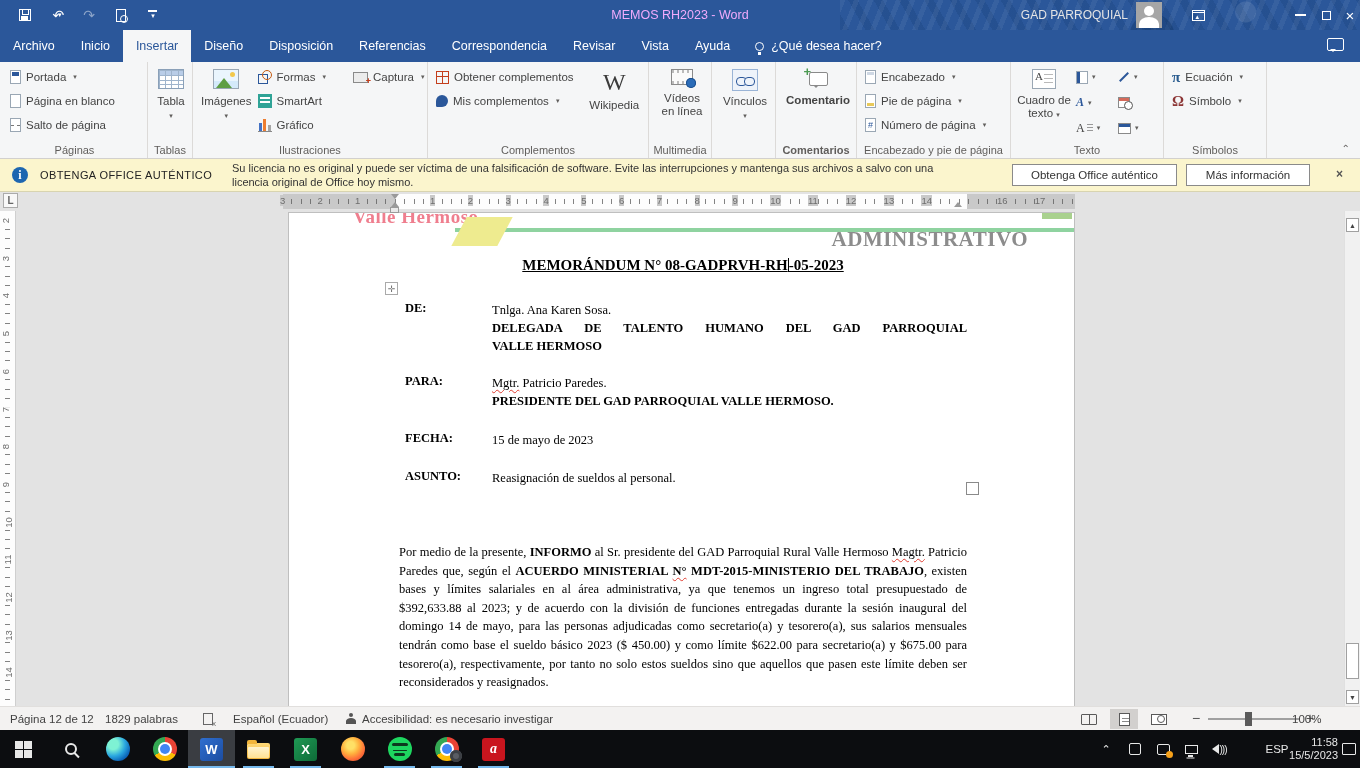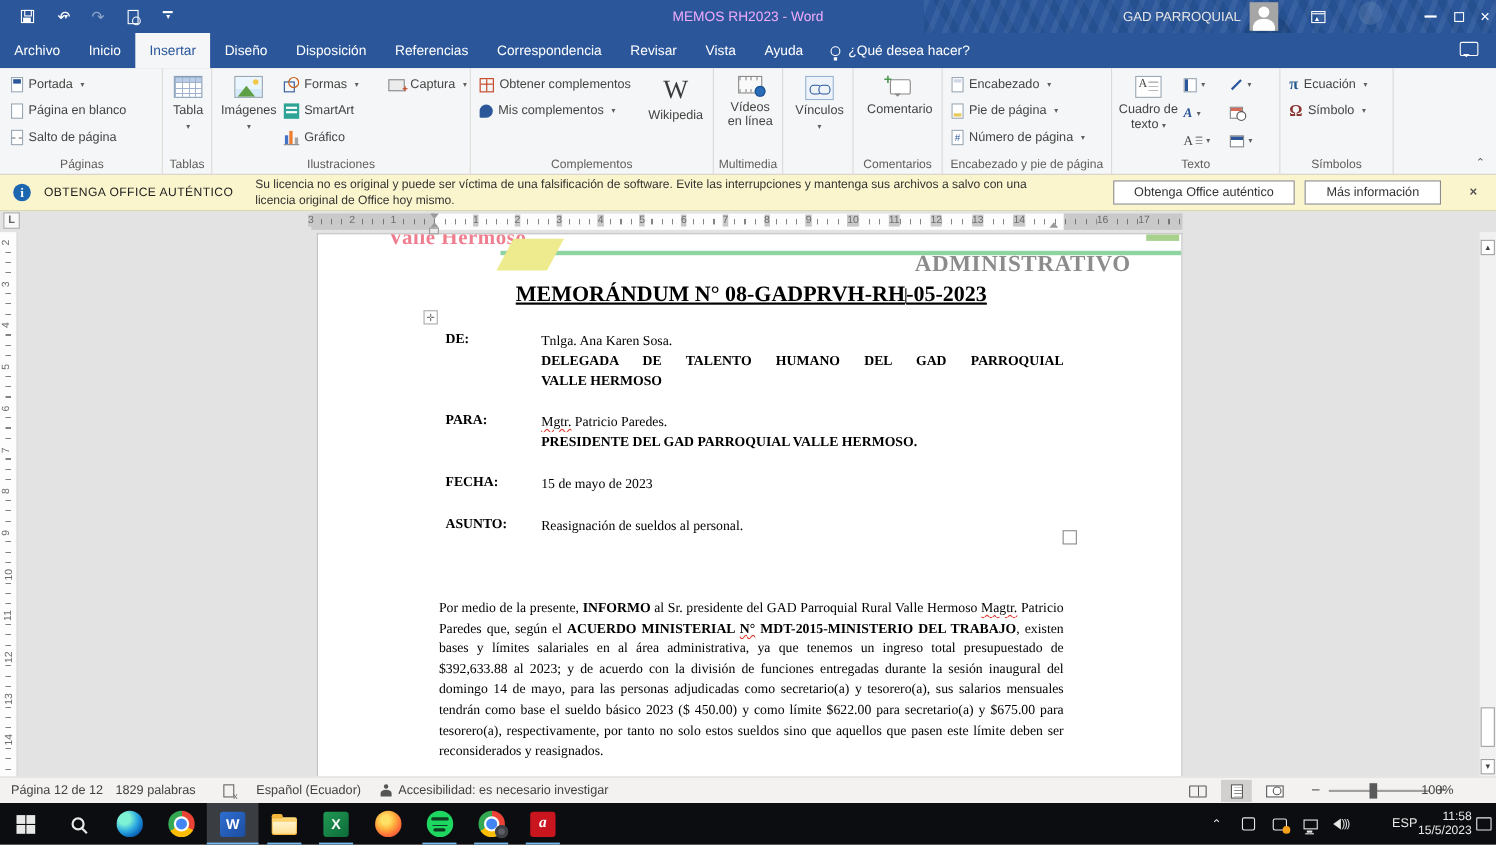--- a/index.html
+++ b/index.html
@@ -145,21 +145,21 @@
   
   #docarea{position:absolute;left:0;top:211px;width:1360px;height:495px;background:#e3e3e3;overflow:hidden;}
   #vruler{position:absolute;left:0;top:0;width:16px;height:495px;background:#fdfdfd;border-right:1px solid #cfcfcf;}
   #vruler .ticks{position:absolute;left:5px;top:0;width:5px;height:100%;background:repeating-linear-gradient(transparent 0 8.4px,rgba(90,90,90,.75) 8.4px 9.4px);}
   #page{position:absolute;left:288px;top:1px;width:787px;height:494px;background:#fff;border:1px solid #bfbfbf;border-bottom:none;overflow:hidden;font-family:"Liberation Serif",serif;color:#000;}
   #logo-text{position:absolute;left:64px;top:-7px;font-size:19px;font-weight:bold;color:#ef7e8e;letter-spacing:.5px;}
   #hdr-line{position:absolute;left:166px;right:0;top:15px;height:4px;background:#8fd3a0;}
   #hdr-box{position:absolute;right:2px;top:0;width:30px;height:6px;background:#a9d18e;}
   #hdr-yellow{position:absolute;left:170px;top:4px;width:46px;height:29px;background:#eeeb8f;transform:skewX(-28deg);z-index:2;}
   #hdr-admin{position:absolute;right:46px;top:14px;font-size:21px;font-weight:bold;color:#8c8c8c;letter-spacing:.5px;}
-  #memo-title{position:absolute;left:110px;top:44px;width:568px;text-align:center;font-size:20px;font-weight:bold;}
+  #memo-title{position:absolute;left:110px;top:44px;width:568px;text-align:center;font-size:15px;font-weight:bold;}
   #memo-title .ul{text-decoration:underline;}
   #caret{display:inline-block;width:1px;height:14px;background:#000;vertical-align:-2px;}
   #move-handle{position:absolute;left:96px;top:69px;width:13px;height:13px;border:1px solid #aaa;background:#fff;color:#777;font-size:9px;text-align:center;line-height:12px;}
   .flabel{position:absolute;left:116px;font-size:12.5px;font-weight:bold;}
   .fvalue{position:absolute;left:203px;width:475px;font-size:12.5px;}
   .dline{height:18px;line-height:18px;white-space:nowrap;}
   .jlast{text-align:justify;text-align-last:justify;white-space:normal;}
   .b{font-weight:bold;}
   .wavy{text-decoration-line:underline;text-decoration-style:wavy;text-decoration-color:#e03c31;text-decoration-thickness:1px;text-underline-offset:2px;}
   #empty-box{position:absolute;left:677px;top:269px;width:13px;height:13px;border:1.4px solid #8a8a8a;}
@@ -385,21 +385,21 @@
         </div>
       <div class="glabel">Multimedia</div>
     </div>
     <div class="rgroup" style="width:64px;">
       <div class="bbtn" style="width:56px;">
           <span class="chainbox"></span>
           <span style="margin-top:4px">Vínculos</span>
           <span class="dd">▾</span>
         </div>
     </div>
-    <div class="rgroup" style="width:81px;">
+    <div class="rgroup" style="width:81px;font-weight:bold;">
       <div class="bbtn" style="width:74px;">
           <span class="bubbleico"></span>
           <span style="margin-top:8px">Comentario</span>
         </div>
       <div class="glabel">Comentarios</div>
     </div>
     <div class="rgroup" style="width:154px;">
       <div class="sbtn">
           <span class="pgico head"></span>
           <span>Encabezado</span>

